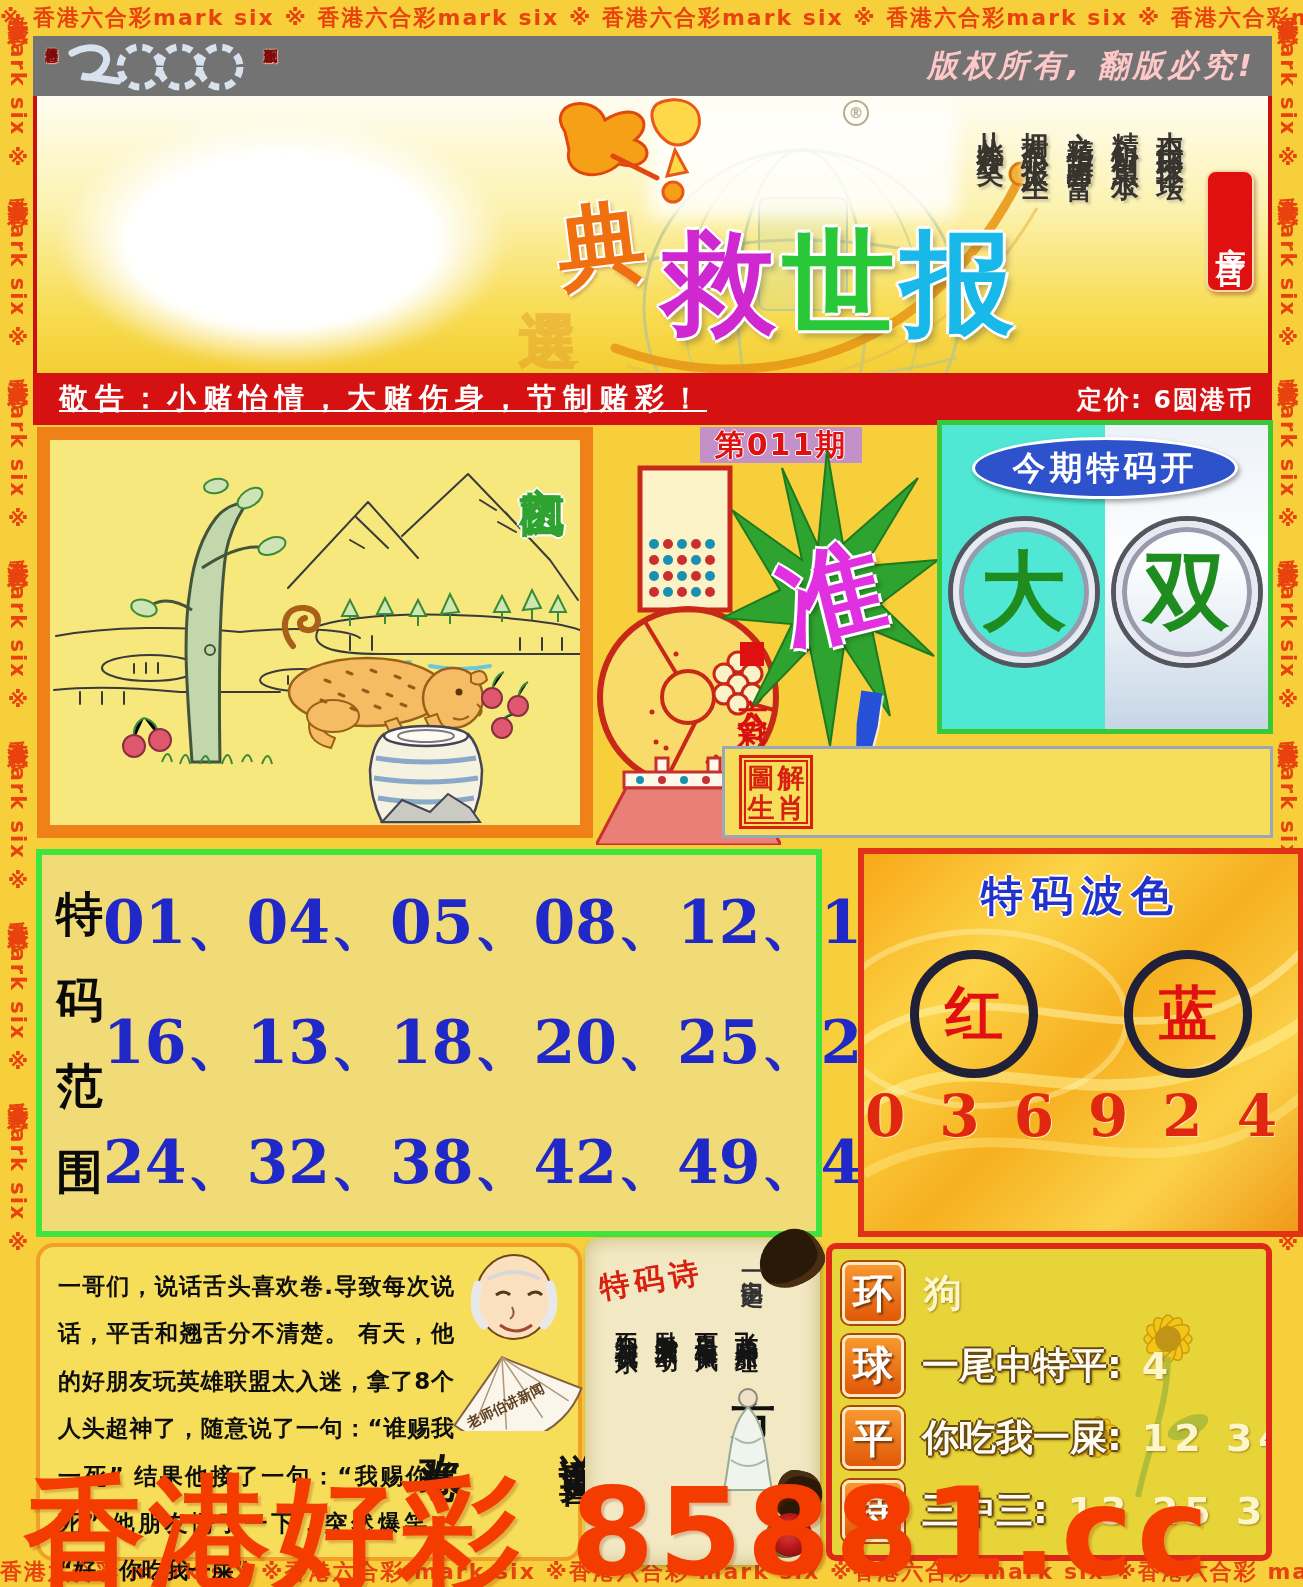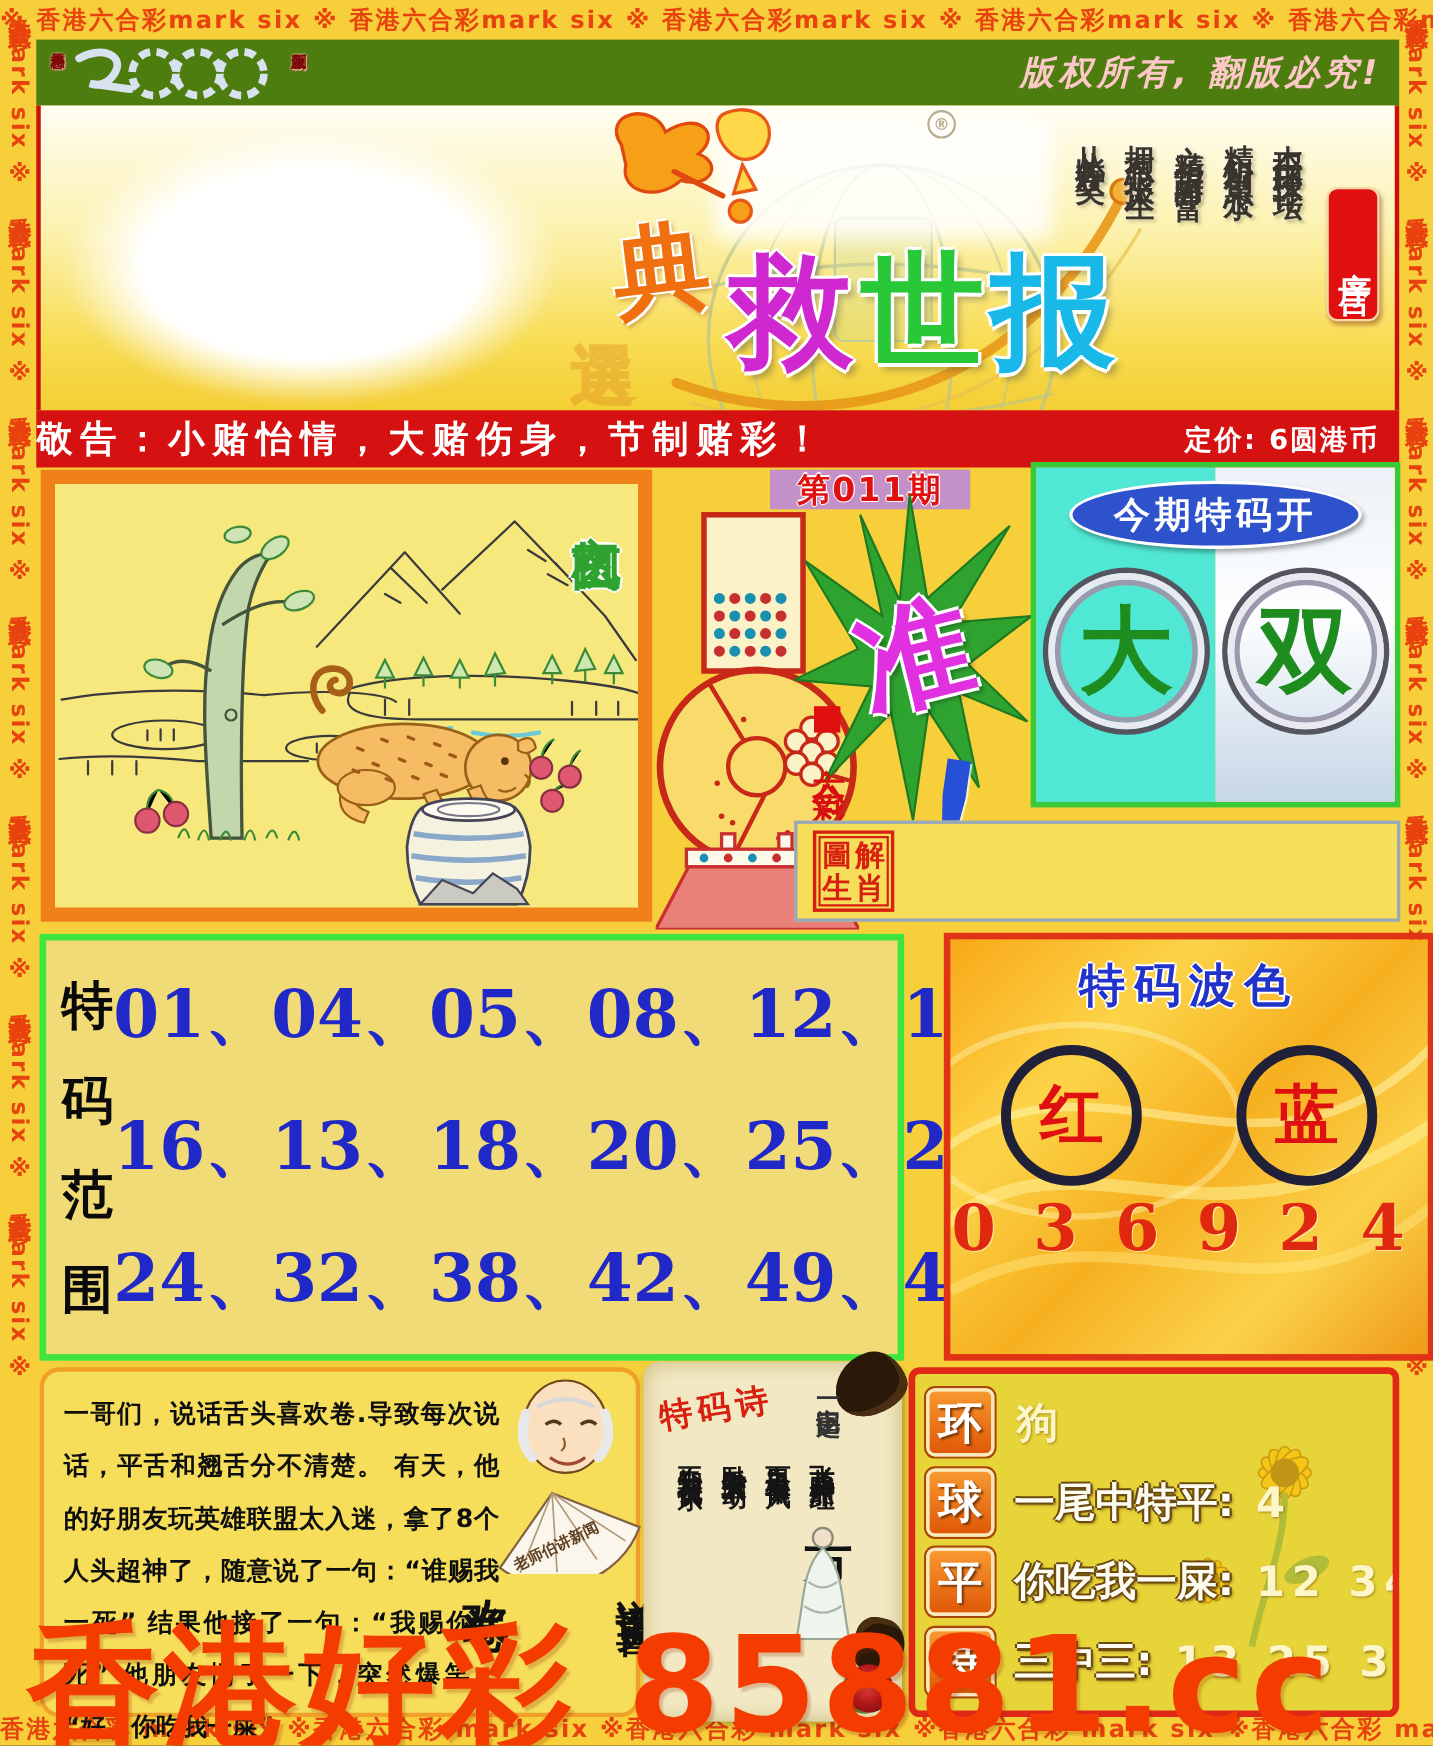--- a/index.html
+++ b/index.html
@@ -11,21 +11,21 @@
   .strip { position:absolute; color:#E8420E; font-weight:bold; font-size:22px;
            white-space:nowrap; overflow:hidden; letter-spacing:2px; }
   .strip.top    { left:0; top:3px;  width:100%; height:28px; }
   .strip.bottom { left:0; bottom:2px; width:100%; height:28px; }
   .strip.side   { top:0; height:100%; width:30px; writing-mode:vertical-rl; font-size:21px; }
   .strip.left   { left:2px; }
   .strip.right  { right:1px; }
 
   
   .header { position:absolute; left:33px; top:36px; width:1239px; height:60px;
-            background:#4d7c0f; display:flex; align-items:center; }
+            background:#737373; display:flex; align-items:center; }
   .vtext  { writing-mode:vertical-rl; text-orientation:upright; }
   .club-label, .orig-label { color:#7E0A0A; font-size:13px; font-weight:bold; height:56px;
             text-shadow:0 0 2px #F0C8A0, 1px 1px 0 #E89090; margin-left:12px; line-height:1; }
   .orig-label { font-size:14px; margin-left:6px; }
   .copyright { margin-left:auto; padding-right:16px; color:#FFC8C8; font-size:31px;
                font-weight:bold; letter-spacing:4px; font-style:italic; }
 
   
   .masthead { position:absolute; left:33px; top:96px; width:1239px; height:277px; overflow:hidden;
               border-left:4px solid #C90F0F; border-right:4px solid #C90F0F;
@@ -55,32 +55,32 @@
            letter-spacing:7px; text-shadow:0 0 5px rgba(255,255,255,.95),2px 2px 3px rgba(130,115,40,.55); }
   .prose div { margin-left:9px; }
   .preface { position:absolute; right:14px; top:74px; width:48px; height:122px; background:#E01010;
            border:2px solid #F8D8A8; border-radius:10px; color:#FFF; font-size:30px; font-weight:bold;
            writing-mode:vertical-rl; text-orientation:upright; display:flex; align-items:center;
            justify-content:center; letter-spacing:8px; box-shadow:2px 3px 4px rgba(120,20,0,.4); }
 
   
   .banner { position:absolute; left:33px; top:373px; width:1239px; height:52px; background:#D51111;
             display:flex; align-items:center; color:#FFF; font-weight:bold; }
-  .banner .warning { font-size:33px; letter-spacing:7px; }
+  .banner .warning { padding-left:26px; font-size:29px; letter-spacing:7px;text-decoration:underline; }
   .banner .price   { margin-left:auto; padding-right:18px; font-size:25px; letter-spacing:2px; }
 
   
   .xuanji { position:absolute; left:37px; top:427px; width:556px; height:411px;
             border:13px solid #F08018; background:#F6E87C; }
   .xuanji-label { position:absolute; right:8px; top:10px; writing-mode:vertical-rl;
             text-orientation:upright; font-size:45px; font-weight:bold; color:#2FA32F;
             letter-spacing:5px; text-shadow:-2px 0 0 #FFF,2px 0 0 #FFF,0 -2px 0 #FFF,0 2px 0 #FFF; }
 
   
-  .issue { position:absolute; left:700px; top:427px; width:182px; height:36px; background:#C490C8;
+  .issue { position:absolute; left:700px; top:427px; width:162px; height:36px; background:#C490C8;
            color:#E01010; font-size:30px; font-weight:bold; display:flex; align-items:center;
            justify-content:center; letter-spacing:2px;
            text-shadow:-1px 0 0 #FFF,1px 0 0 #FFF,0 -1px 0 #FFF,0 1px 0 #FFF; }
   .machine-svg { position:absolute; left:596px; top:462px; width:185px; height:383px; }
   .star-wrap { position:absolute; left:722px; top:448px; width:218px; height:300px; }
   .star-wrap svg { position:absolute; inset:0; }
   .accurate { position:absolute; left:58px; top:80px; font-size:104px; font-weight:bold; color:#E030E0;
            transform:rotate(-14deg);
            text-shadow:-3px 0 0 #FFF,3px 0 0 #FFF,0 -3px 0 #FFF,0 3px 0 #FFF,4px 5px 5px rgba(0,0,0,.3); }
   .marksix-v { position:absolute; left:735px; top:642px; width:34px; display:flex; flex-direction:column;

